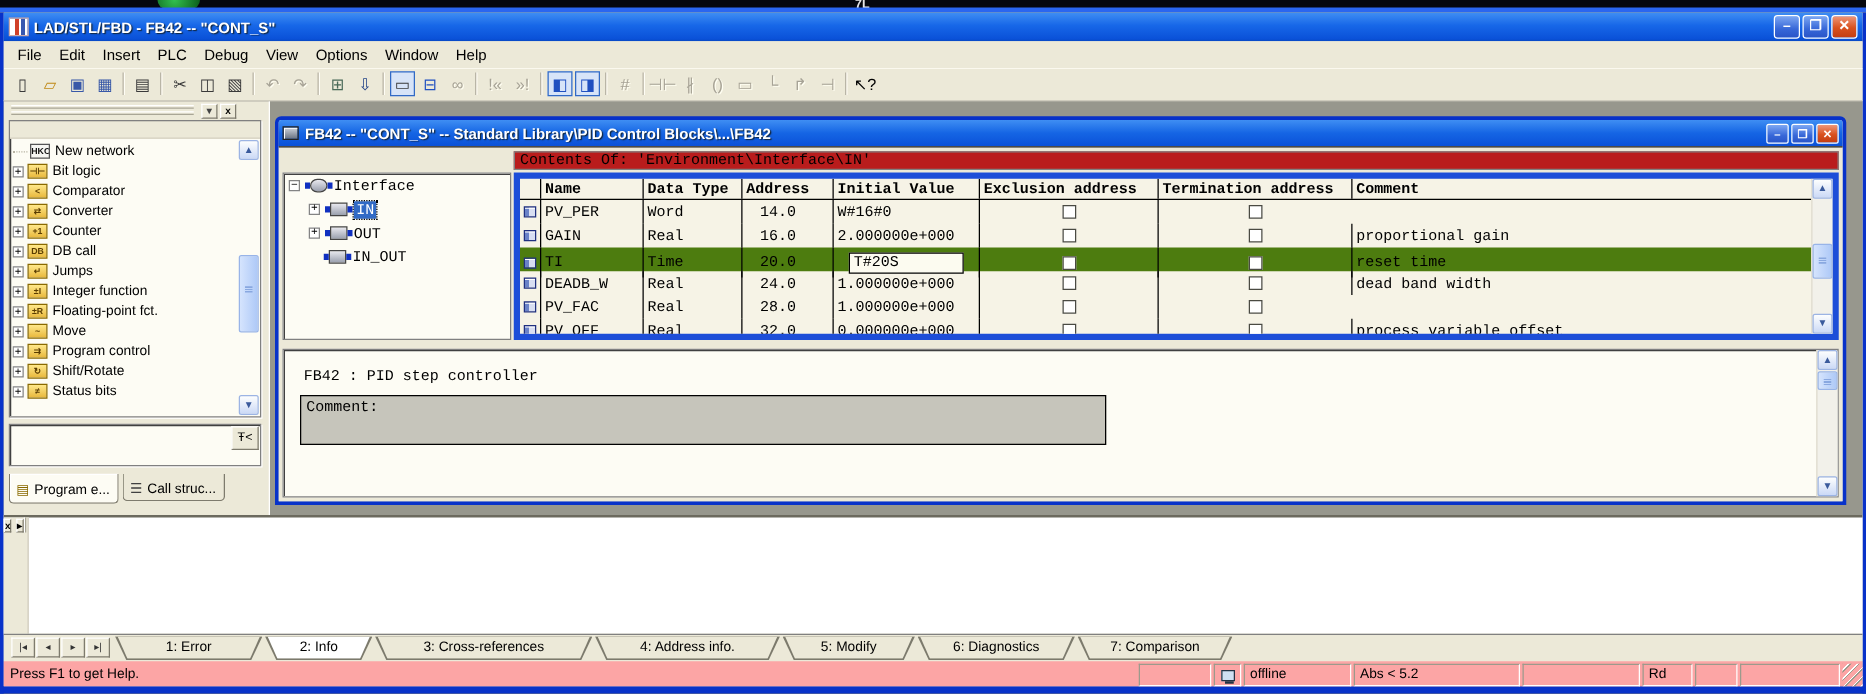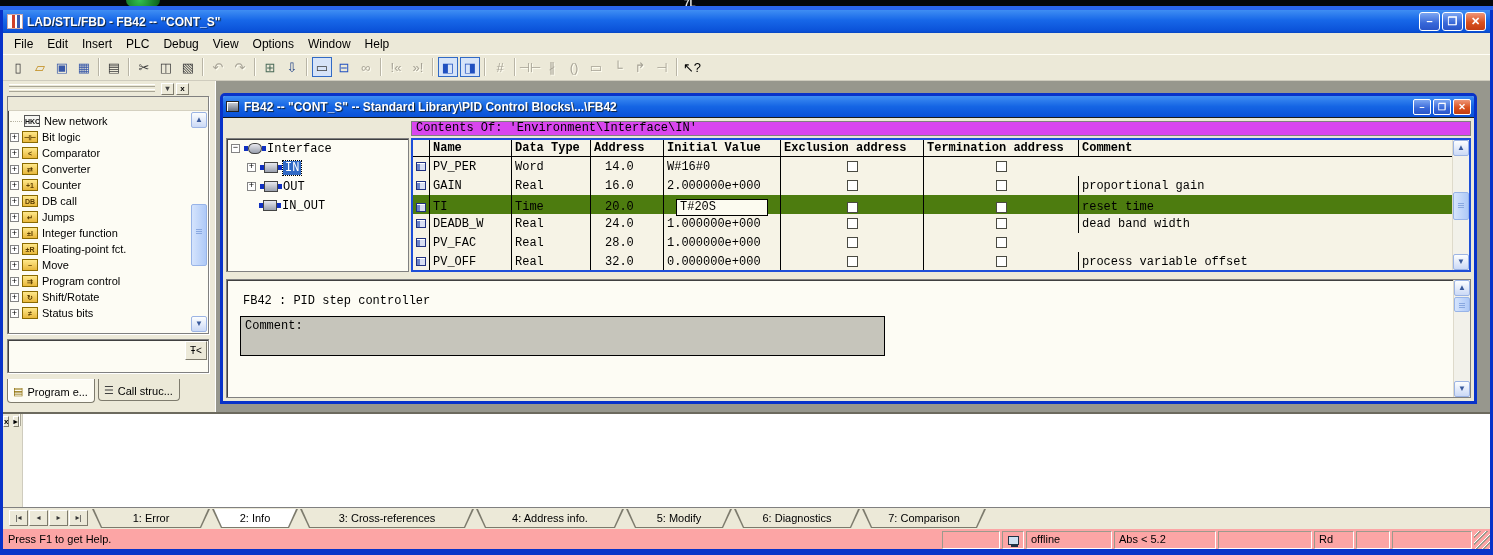--- a/index.html
+++ b/index.html
@@ -76,33 +76,33 @@
   
   #editor { position:absolute; left:217px; top:12px; width:1257px; height:311px; border:3px solid #0832c9; border-radius:5px 5px 0 0; background:#ece9d8; }
   .etitle { height:21px; background:linear-gradient(180deg,#3f8ef3,#1565e4 50%,#0a51d8); display:flex; align-items:center; padding:0 3px; border-radius:2px 2px 0 0; }
   .etitle .eicon { width:13px; height:11px; margin-right:5px; border:1px solid #222; background:linear-gradient(180deg,#cfd4dc,#6a7382); box-shadow:inset 1px 1px 0 #fff; }
   .etitle .etext { color:#fff; font-weight:bold; font-size:12px; flex:1; text-shadow:1px 1px 1px #123; white-space:nowrap; overflow:hidden; }
   .ewin-btn { width:18px; height:16px; margin-left:2px; border:1px solid #fff; border-radius:2px; color:#fff; font-size:9px; line-height:14px; text-align:center; font-weight:bold; background:linear-gradient(180deg,#7da7f2,#3767d8 60%,#2a55c8); }
   .ewin-btn.close { background:linear-gradient(180deg,#ee9678,#d9511e 55%,#c33d12); }
 
   .ebody { position:relative; width:1251px; height:284px; background:#ece9d8; border-top:1px solid #1a1a1a; }
 
-  .contents-bar { position:absolute; left:188px; top:3px; right:3px; height:15px; background:#d946ef;
+  .contents-bar { position:absolute; left:188px; top:3px; right:3px; height:15px; background:#b91c1c;
                   border:1px solid #808080; font-size:12px; line-height:13px; padding-left:4px; white-space:nowrap; overflow:hidden; }
 
   .iface-pane { position:absolute; left:3px; top:20px; width:183px; height:134px; background:#fdfcf4;
                 border:1px solid #808080; box-shadow:inset 1px 1px 0 #404040; overflow:hidden; }
   .if-row { height:19px; display:flex; align-items:center; font-size:12px; white-space:nowrap; }
   .blk-icon { position:relative; width:14px; height:11px; margin:0 5px; background:linear-gradient(180deg,#e8e8ee,#9aa0ae); border:1px solid #444; flex:none; }
   .blk-icon::before, .blk-icon::after { content:""; position:absolute; top:2px; width:4px; height:5px; background:#1030c0; }
   .blk-icon::before { left:-5px; } .blk-icon::after { right:-5px; }
   .blk-icon.round { border-radius:50% / 60%; }
   .if-label.selected { background:#316ac5; color:#fff; outline:1px dotted #000; padding:0 2px; }
 
-  .table-pane { position:absolute; left:188px; top:20px; right:3px; height:134px; background:#f6f3e6; border:2px solid #1d4ed8; overflow:hidden; }
+  .table-pane { position:absolute; left:188px; top:20px; right:3px; height:134px; background:#f6f3e6; border:5px solid #1d4ed8; overflow:hidden; }
   #var-table { position:absolute; left:0; top:0; right:17px; bottom:0; overflow:hidden; font-family:"Liberation Mono", monospace; font-size:12px; }
   .trow { display:grid; grid-template-columns:17px 82px 79px 73px 117px 143px 155px minmax(0,1fr); height:19px; align-items:center; }
   .trow.thead { height:17px; font-weight:bold; border-bottom:1px solid #000; }
   .tcell { height:100%; border-right:1px solid #000; padding:0 3px; display:flex; align-items:center; overflow:hidden; white-space:nowrap; }
   .tcell:last-child { border-right:none; }
   .trow.sel { background:#4d7c0f; }
   .decl-icon { width:12px; height:9px; border:1px solid #203080; background:linear-gradient(90deg,#6a82c8 0 3px,#d8def2 3px); box-shadow:inset 0 1px 0 #fff; }
   .cbx { width:11px; height:11px; border:1px solid #4a4a42; background:#fff; margin:0 auto; }
   .editval { border:1px solid #000; background:#fcfbf0; height:17px; width:100%; display:flex; align-items:center; padding-left:3px; }
 
@@ -525,21 +525,21 @@
       </div>
   </div>
 
   <div id="statusbar">
     <div class="seg help">Press F1 to get Help.</div>
     <div class="seg" style="width:58px;"></div>
     <div class="seg" style="width:22px;display:flex;align-items:center;justify-content:center;">
       <span class="conn-icon"></span>
     </div>
     <div class="seg" style="width:86px;">offline</div>
-    <div class="seg" style="width:102px;">Abs &lt; 5.2</div>
+    <div class="seg" style="width:133px;">Abs &lt; 5.2</div>
     <div class="seg" style="width:94px;"></div>
     <div class="seg" style="width:40px;">Rd</div>
     <div class="seg" style="width:34px;"></div>
     <div class="seg" style="width:80px;"></div>
     <div class="seg grip-corner"></div>
   </div>
 
 </div>
 
 </body></html>

